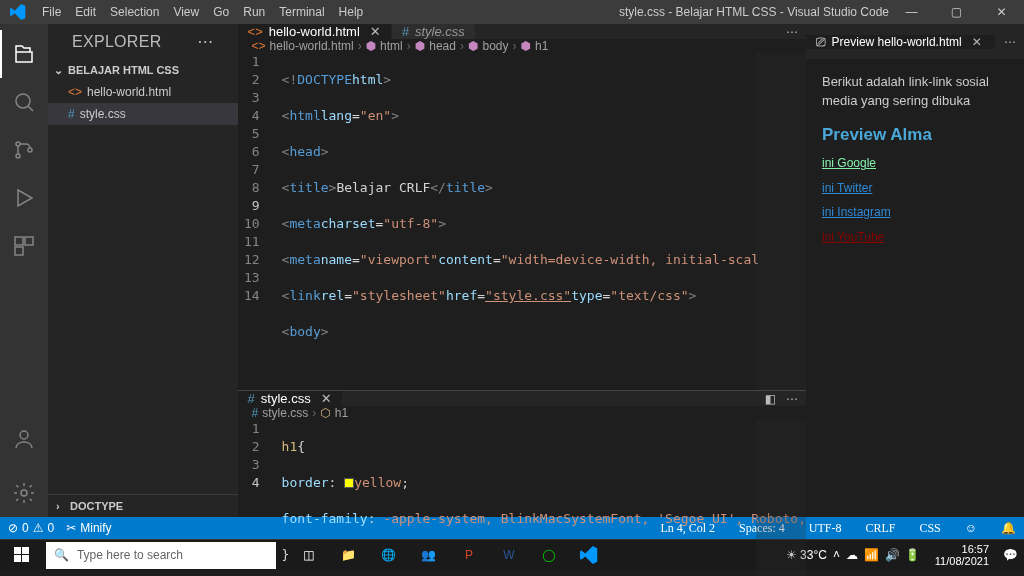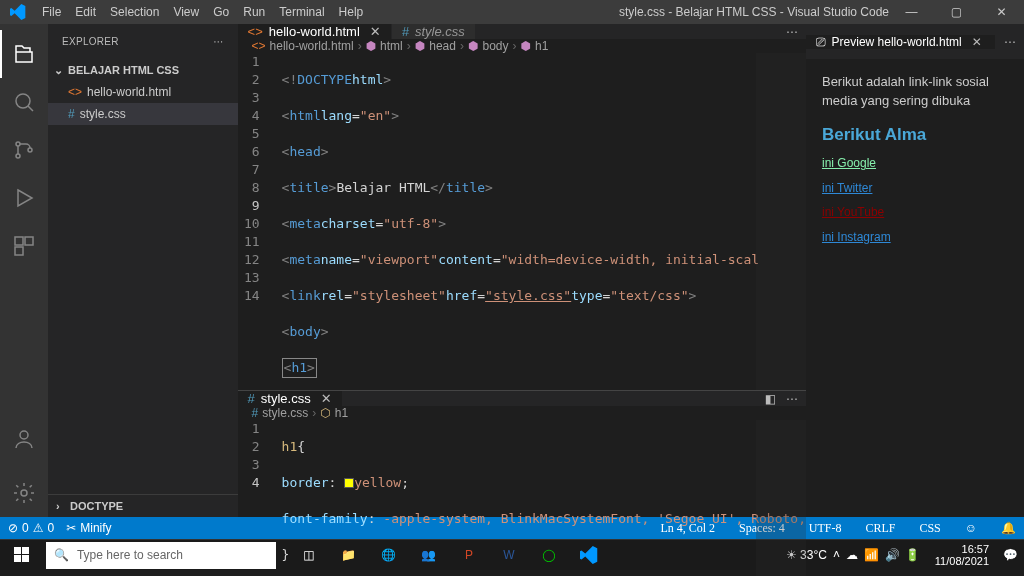--- a/index.html
+++ b/index.html
@@ -10,21 +10,21 @@
 .titlebar .title { flex:1; text-align:right; color:#ccc; }
 .titlebar .winctrl { display:flex; }
 .titlebar .winctrl div { width:45px; height:30px; display:flex; align-items:center; justify-content:center; cursor:pointer; }
 .shell { display:flex; height:493px; }
 .activitybar { width:48px; background:#333; display:flex; flex-direction:column; align-items:center; padding-top:6px; }
 .activitybar .aicon { width:48px; height:48px; display:flex; align-items:center; justify-content:center; color:#858585; cursor:pointer; position:relative; }
 .activitybar .aicon.active { color:#fff; }
 .activitybar .aicon.active::before { content:""; position:absolute; left:0; top:0; bottom:0; width:2px; background:#fff; }
 .activitybar .bottom { margin-top:auto; margin-bottom:6px; }
 .sidebar { width:200px; background:#252526; display:flex; flex-direction:column; }
-.sidebar .head { height:35px; display:flex; align-items:center; padding:0 14px; color:#bbb; font-size:10px; letter-spacing:.3px; }
+.sidebar .head { height:35px; display:flex; align-items:center; padding:0 24px; color:#bbb; font-size:16px; letter-spacing:.3px; }
 .sidebar .head .dots { margin-left:auto; cursor:pointer; }
 .sidebar .sect { height:22px; display:flex; align-items:center; padding-left:6px; font-size:11px; font-weight:700; color:#ccc; cursor:pointer; }
 .sidebar .sect .chev { width:14px; }
 .sidebar .fitem { height:22px; display:flex; align-items:center; padding-left:20px; color:#ccc; cursor:pointer; gap:5px; }
 .sidebar .fitem.active { background:#37373d; }
 .sidebar .outline { margin-top:auto; border-top:1px solid #3c3c3c; }
 .sidebar .outline .sect { padding-left:8px; }
 .editors { flex:1; display:flex; flex-direction:column; background:#1e1e1e; }
 .tabrow { height:35px; background:#252526; display:flex; align-items:stretch; }
 .tab { display:flex; align-items:center; padding:0 10px; gap:6px; background:#2d2d2d; color:#969696; border-right:1px solid #252526; cursor:pointer; font-size:13px; }
@@ -207,26 +207,25 @@
             <div class="ln">10</div>
             <div class="ln">11</div>
             <div class="ln">12</div>
             <div class="ln">13</div>
             <div class="ln">14</div>
         </div>
         <div class="code">
 <div class="row"><span class="tk-pun">&lt;!</span><span class="tk-tag">DOCTYPE</span> <span class="tk-attr">html</span><span class="tk-pun">&gt;</span></div>
 <div class="row"><span class="tk-pun">&lt;</span><span class="tk-tag">html</span> <span class="tk-attr">lang</span>=<span class="tk-str">"en"</span><span class="tk-pun">&gt;</span></div>
 <div class="row">    <span class="tk-pun">&lt;</span><span class="tk-tag">head</span><span class="tk-pun">&gt;</span></div>
-<div class="row">        <span class="tk-pun">&lt;</span><span class="tk-tag">title</span><span class="tk-pun">&gt;</span><span class="tk-txt">Belajar HTML</span><span class="tk-pun">&lt;/</span><span class="tk-tag">title</span><span class="tk-pun">&gt;</span></div>
+<div class="row">        <span class="tk-pun">&lt;</span><span class="tk-tag">title</span><span class="tk-pun">&gt;</span><span class="tk-txt">Belajar CRLF</span><span class="tk-pun">&lt;/</span><span class="tk-tag">title</span><span class="tk-pun">&gt;</span></div>
 <div class="row">        <span class="tk-pun">&lt;</span><span class="tk-tag">meta</span> <span class="tk-attr">charset</span>=<span class="tk-str">"utf-8"</span><span class="tk-pun">&gt;</span></div>
 <div class="row">        <span class="tk-pun">&lt;</span><span class="tk-tag">meta</span> <span class="tk-attr">name</span>=<span class="tk-str">"viewport"</span> <span class="tk-attr">content</span>=<span class="tk-str">"width=device-width, initial-scal</span></div>
 <div class="row">        <span class="tk-pun">&lt;</span><span class="tk-tag">link</span> <span class="tk-attr">rel</span>=<span class="tk-str">"stylesheet"</span> <span class="tk-attr">href</span>=<span class="tk-str" style="text-decoration:underline">"style.css"</span> <span class="tk-attr">type</span>=<span class="tk-str">"text/css"</span><span class="tk-pun">&gt;</span></div>
 <div class="row">    <span class="tk-pun">&lt;</span><span class="tk-tag">body</span><span class="tk-pun">&gt;</span></div>
-<div class="row">        <span style="border:1px solid #888;padding:0 1px"><span class="tk-pun">&lt;</span><span class="tk-tag">h1</span><span class="tk-pun">&gt;</span></span></div>
 
 
 
 
 
         </div>
         <div class="minimap"></div>
       </div>
     </div>
 
@@ -273,25 +272,25 @@
         <span>⎚</span>
         <span>Preview hello-world.html</span>
         <span class="x">✕</span>
       </div>
       <div class="tabactions">
           <span>⋯</span>
         </div>
     </div>
     <div class="pbody">
       <p>Berikut adalah link-link sosial media yang sering dibuka</p>
-      <h3>Berikut Alma</h3>
+      <h3>Preview Alma</h3>
       <a class="plink" style="color:#86efac">ini Google</a>
       <a class="plink">ini Twitter</a>
+      <a class="plink">ini Instagram</a>
       <a class="plink" style="color:#8b0000">ini YouTube</a>
-      <a class="plink">ini Instagram</a>
     </div>
   </div>
 </div>
 
 <div class="statusbar">
   <div class="sitem">
       <span>⊘</span>
       <span>0</span>
       <span>⚠</span>
       <span>0</span>

